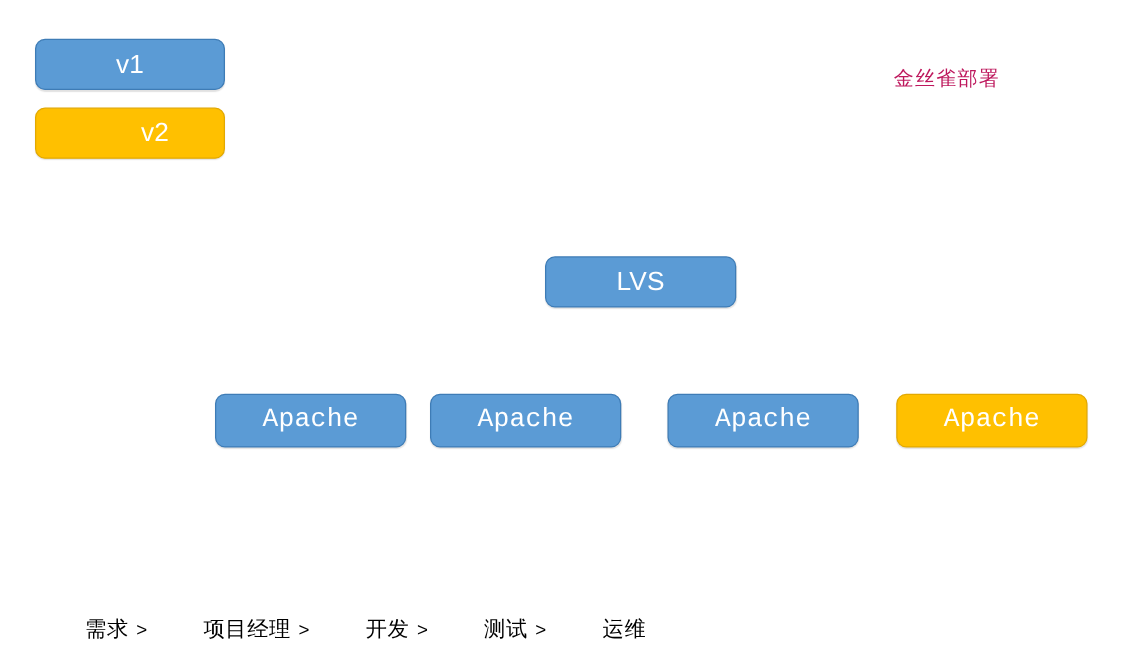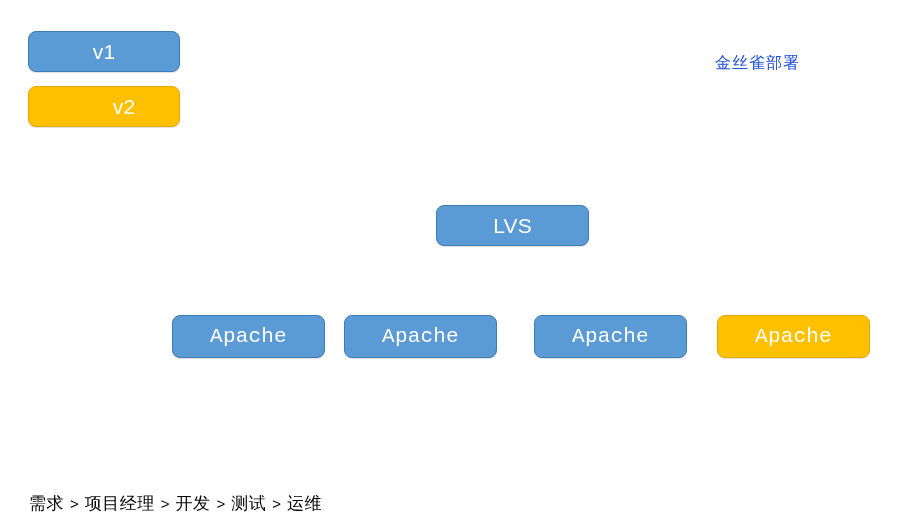--- a/index.html
+++ b/index.html
@@ -72,38 +72,39 @@
     top: 315px;
     font-family: Liberation Mono, monospace;
   }
 
   
   .diagram-title {
     position: absolute;
     left: 715px;
     top: 53px;
     font-size: 16px;
-    color: #1d4ed8;
+    color: #be185d;
     white-space: nowrap;
     letter-spacing: 1px;
   }
 
   
   .breadcrumb {
     position: absolute;
     left: 29px;
     top: 492px;
     display: flex;
     align-items: baseline;
     font-size: 17px;
     color: #000000;
     white-space: nowrap;
   }
   .breadcrumb-step {
     letter-spacing: 0.5px;
+    margin-left: 39px;
   }
   .breadcrumb-sep {
     margin: 0 6px;
     font-size: 15px;
     color: #000000;
   }
 </style>
 </head>
 <body>
 

